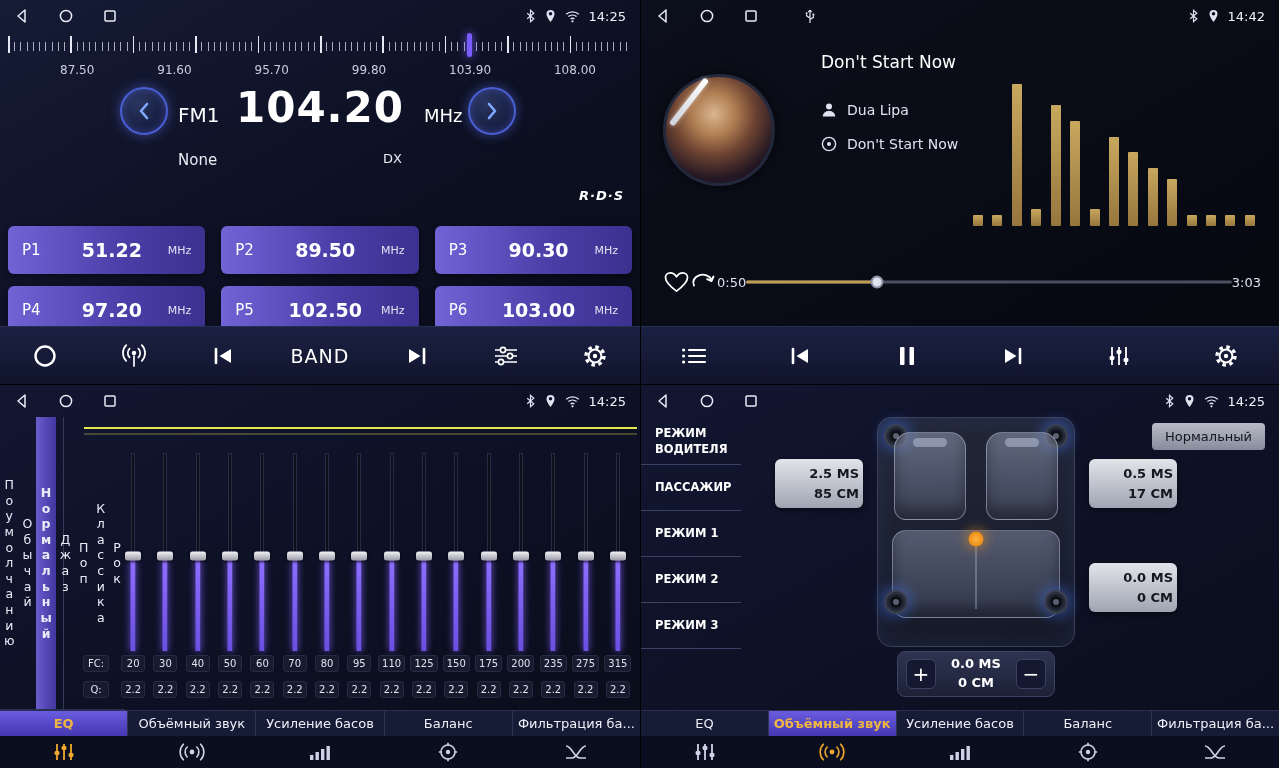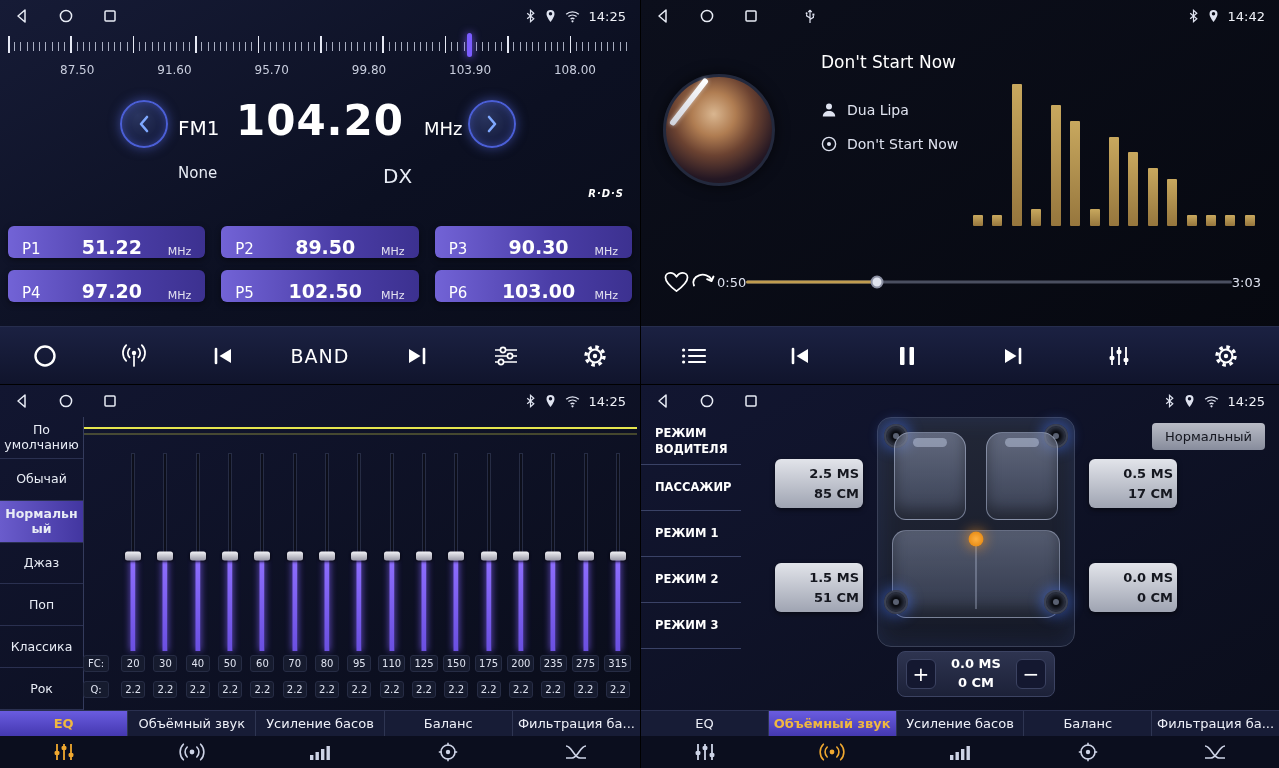--- a/index.html
+++ b/index.html
@@ -18,31 +18,31 @@
   .nav-icons .nav-btn{display:flex;align-items:center;cursor:pointer;}
   .status-right{display:flex;gap:9px;align-items:center;}
   .status-time{font-size:13px;color:#f0f2f8;}
 
   
   .scale{position:absolute;top:33px;left:8px;right:8px;height:48px;}
   .ticks-minor{position:absolute;top:9px;left:0;right:0;height:9px;background:repeating-linear-gradient(90deg,rgba(205,211,230,.8) 0 1px,transparent 1px 6.24px);}
   .ticks-major{position:absolute;top:3px;left:0;right:0;height:17px;background:repeating-linear-gradient(90deg,#e6e9f4 0 1.5px,transparent 1.5px 62.4px);}
   .scale-indicator{position:absolute;top:0;width:5px;height:24px;border-radius:3px;background:#7b5cff;box-shadow:0 0 9px #7b5cff;}
   .scale-labels{position:absolute;top:30px;left:52px;right:36px;display:flex;justify-content:space-between;font-size:12px;color:#c9cede;}
-  .tuner{position:absolute;top:90px;left:0;right:0;height:110px;}
+  .tuner{position:absolute;top:77px;left:0;right:0;height:110px;}
   .tune-btn{position:absolute;width:48px;height:48px;border-radius:50%;top:10px;background:radial-gradient(circle at 35% 30%,#2a3560,#0d1230);border:2px solid #4b5fd6;box-shadow:0 0 12px rgba(90,110,230,.55), inset 0 0 9px rgba(90,110,230,.45);display:flex;align-items:center;justify-content:center;cursor:pointer;}
   #tune-down{left:120px;} #tune-up{left:468px;}
   .band-label{position:absolute;left:178px;top:26px;font-size:20px;color:#fff;}
   .freq-value{position:absolute;left:225px;width:190px;top:6px;text-align:center;font-size:42px;font-weight:bold;letter-spacing:1px;}
   .freq-unit{position:absolute;left:424px;top:28px;font-size:18px;}
   .stereo-status{position:absolute;left:178px;top:74px;font-size:15px;color:#e8ecf5;}
-  .dx-mode{position:absolute;left:383px;top:74px;font-size:20px;color:#e8ecf5;}
-  .rds-badge{position:absolute;right:16px;top:188px;font-style:italic;font-weight:bold;font-size:10px;letter-spacing:1px;color:#fff;}
+  .dx-mode{position:absolute;left:383px;top:74px;font-size:13px;color:#e8ecf5;}
+  .rds-badge{position:absolute;right:16px;top:188px;font-style:italic;font-weight:bold;font-size:13px;letter-spacing:1px;color:#fff;}
   .presets{position:absolute;left:8px;right:8px;top:226px;display:grid;grid-template-columns:1fr 1fr 1fr;gap:12px 16px;}
-  .preset-btn{height:32px;border-radius:6px;background:linear-gradient(90deg,#7263d6 0%,#4a3da6 60%,#3c3190 100%);display:flex;align-items:flex-end;padding:0 14px;box-shadow:0 2px 6px rgba(0,0,0,.45);cursor:pointer;gap:7px;}
+  .preset-btn{height:48px;border-radius:6px;background:linear-gradient(90deg,#7263d6 0%,#4a3da6 60%,#3c3190 100%);display:flex;align-items:center;padding:0 14px;box-shadow:0 2px 6px rgba(0,0,0,.45);cursor:pointer;gap:7px;}
   .preset-id{font-size:15px;width:34px;}
   .preset-freq{font-size:19px;font-weight:bold;flex:1;text-align:center;}
   .preset-unit{font-size:11px;opacity:.85;}
   .toolbar{position:absolute;left:0;right:0;bottom:0;height:58px;background:linear-gradient(#1b2142,#10142c);border-top:1px solid #262d4d;display:flex;align-items:center;justify-content:space-around;}
   .tool-btn{display:flex;align-items:center;justify-content:center;min-width:44px;height:44px;color:#e8ecf5;cursor:pointer;}
   .band-btn-text{font-size:19px;letter-spacing:1px;color:#fff;}
 
   
   .album-art{position:absolute;left:22px;top:74px;width:112px;height:112px;border-radius:50%;border:3px solid #23293d;background:radial-gradient(circle at 45% 35%,#d9b690 0%,#b07d52 24%,#6b4231 46%,#241723 72%,#11131f 100%);box-shadow:0 0 14px rgba(0,0,0,.65);}
   .album-art::after{content:"";position:absolute;left:20px;top:-4px;width:6px;height:58px;border-radius:3px;background:linear-gradient(#fff,#cfd2dc);transform:rotate(38deg);box-shadow:0 0 4px rgba(255,255,255,.55);}
@@ -52,21 +52,21 @@
   .spectrum{position:absolute;left:332px;right:24px;top:84px;height:142px;display:flex;align-items:flex-end;justify-content:space-between;}
   .spec-bar{width:10px;background:linear-gradient(#c8a85e,#96763d);border-radius:1px;}
   .player-controls{position:absolute;left:22px;right:18px;top:264px;height:36px;display:flex;align-items:center;}
   .time-text{font-size:13px;color:#dfe3f0;}
   .progress{position:relative;flex:1;height:16px;cursor:pointer;}
   .progress-track{position:absolute;left:0;right:0;top:50%;height:3px;transform:translateY(-50%);background:#4a4f60;border-radius:2px;}
   .progress-fill{position:absolute;left:0;top:50%;height:3px;transform:translateY(-50%);width:var(--progress-pct);background:#c09c50;border-radius:2px;}
   .progress-knob{position:absolute;top:50%;left:var(--progress-pct);transform:translate(-50%,-50%);width:13px;height:13px;border-radius:50%;background:#dfe3ee;border:2px solid #8a8fa2;}
 
   
-  .eq-sidebar{position:absolute;left:0;top:32px;bottom:58px;width:84px;border-right:1px solid #343b5c;display:flex;flex-direction:column;}
+  .eq-sidebar{position:absolute;left:0;top:32px;bottom:58px;width:64px;border-right:1px solid #343b5c;display:flex;flex-direction:row;}
   .eq-preset{flex:1;display:flex;align-items:center;justify-content:center;text-align:center;font-size:12.5px;color:#e8ecf5;border-bottom:1px solid #2a3050;padding:2px 4px;word-break:break-word;line-height:1.25;cursor:pointer;}
   .eq-preset.selected{background:linear-gradient(90deg,#6a5ccc,#4236a0);font-weight:bold;}
   .eq-area{position:absolute;left:81px;right:0;top:32px;bottom:58px;}
   .eq-curve{position:absolute;top:10px;left:3px;right:3px;height:2px;background:#e6e64e;box-shadow:0 6px 0 rgba(200,200,70,.3);}
   .db-scale{position:absolute;left:2px;top:50px;bottom:68px;width:28px;display:flex;flex-direction:column;justify-content:space-between;font-size:12px;color:#cfd4e4;text-align:right;}
   .eq-sliders{position:absolute;left:36px;right:6px;top:36px;height:198px;display:flex;}
   .eq-band{flex:1;position:relative;cursor:pointer;}
   .eq-track{position:absolute;left:50%;transform:translateX(-50%);top:0;bottom:0;width:4px;background:#0c0e1a;border:1px solid #262c44;}
   .eq-fill{position:absolute;left:50%;transform:translateX(-50%);top:var(--knob-pct);bottom:0;width:5px;background:linear-gradient(#8f6fff,#6a4fe0);box-shadow:0 0 7px rgba(130,95,255,.85);}
   .eq-knob{position:absolute;left:50%;top:var(--knob-pct);transform:translate(-50%,-50%);width:16px;height:9px;border-radius:2.5px;background:linear-gradient(#f2f2f6,#9a9aa8);box-shadow:0 1px 3px #000;}
@@ -786,24 +786,20 @@
     </div>
 
     <div class="delay-card" id="delay-fl">
       <div>2.5 MS</div>
       <div>85 CM</div>
     </div>
     <div class="delay-card" id="delay-fr">
       <div>0.5 MS</div>
       <div>17 CM</div>
     </div>
-    <div class="delay-card" id="delay-rl">
-      <div>1.5 MS</div>
-      <div>51 CM</div>
-    </div>
     <div class="delay-card" id="delay-rr">
       <div>0.0 MS</div>
       <div>0 CM</div>
     </div>
 
     <div class="stage-adjust">
       <div class="adjust-btn">+</div>
       <div class="adjust-vals">
         <div>0.0 MS</div>
         <div>0 CM</div>

